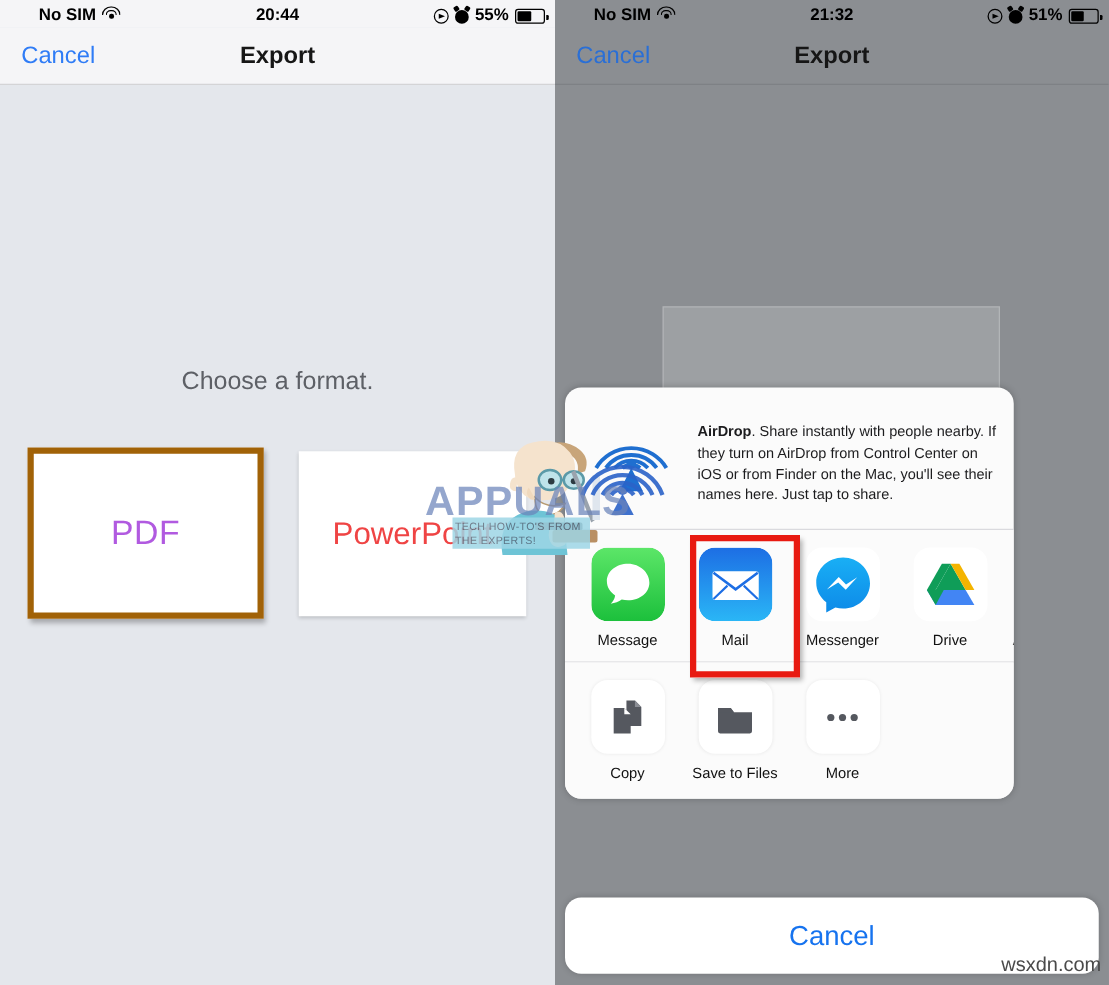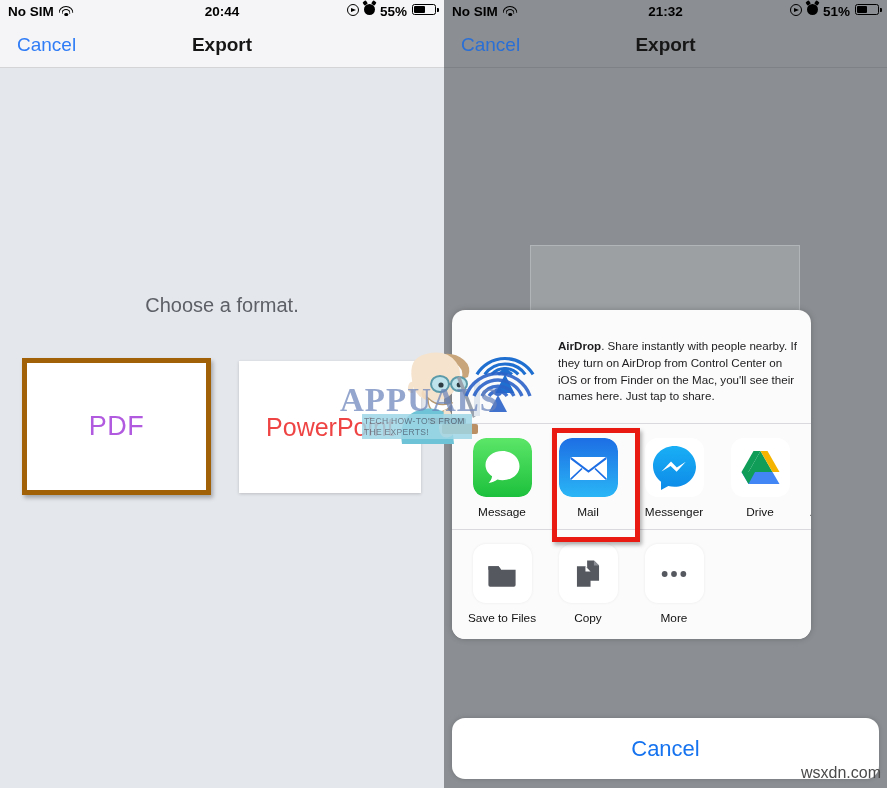--- a/index.html
+++ b/index.html
@@ -18,24 +18,24 @@
 
   
   .statusbar {
     position: absolute; top: 0; left: 0; right: 0; height: 22px;
     display: flex; align-items: center;
     font-size: 13.5px; font-weight: bold; color: #000;
     padding: 0 8px;
   }
   #panel-left .statusbar  { background: #f5f5f7; }
   #panel-right .statusbar { background: #8b8e92; }
-  .sb-left  { display: flex; align-items: center; gap: 5px; }
+  .sb-left  { display: flex; gap: 5px; margin-left: 23px; }
   .sb-mid   { position: absolute; left: 0; right: 0; text-align: center;
               font-size: 13.5px; font-weight: bold; pointer-events: none; }
-  .sb-right { margin-left: auto; display: flex; align-items: flex-start; gap: 5px; z-index:2;}
+  .sb-right { margin-left: auto; display: flex; align-items: flex-end; gap: 5px; z-index:2;}
   .wifi-ico { display:inline-block; width:15px; height:12px; position:relative; }
   .wifi-ico i { position:absolute; border:1.6px solid #000; border-bottom:none;
                 border-radius: 50% 50% 0 0 / 100% 100% 0 0; left:50%; transform:translateX(-50%); }
   .wifi-ico i:nth-child(1){ width:15px; height:7px; top:1px; }
   .wifi-ico i:nth-child(2){ width:9px;  height:4.5px; top:4px; }
   .wifi-ico i:nth-child(3){ width:3.5px; height:3.5px; top:7.5px; border-radius:50%; border:none; background:#000; }
   .loc-ico { display:inline-block; width:12px; height:12px; border:1.5px solid #000;
              border-radius:50%; position:relative; }
   .loc-ico::after { content:""; position:absolute; left:3px; top:3px; width:0; height:0;
              border-left:5px solid #000; border-top:2.5px solid transparent; border-bottom:2.5px solid transparent; }
@@ -139,21 +139,21 @@
     box-shadow: 0 0 5px rgba(0,0,0,.18);
   }
 
   
   #watermark-appuals {
     position: absolute; left: 340px; top: 338px; width: 205px; height: 110px;
     z-index: 20; pointer-events: none;
   }
   #wm-logo-text {
     position: absolute; left: 0; top: 44px; font-size: 33px; font-weight: bold;
-    color: #6b84ba; opacity: .72; letter-spacing: 1px; font-family: Liberation Serif, serif;
+    color: #6b84ba; opacity: .72; letter-spacing: 1px; font-family: Liberation Sans, sans-serif;
   }
   #wm-sub {
     position: absolute; left: 22px; top: 76px; width: 110px;
     background: #9ed6e6; opacity: .85; color: #5a6a7a;
     font-size: 8.5px; line-height: 1.25; padding: 2px 2px; letter-spacing: .3px;
   }
   #wm-rings { position: absolute; left: 118px; top: 0; width: 80px; height: 76px; opacity:.9;}
   #character { position: absolute; left: 340px; top: 346px; width: 140px; height: 100px; z-index: 19; pointer-events:none;}
   #wsxdn { position: absolute; right: 6px; bottom: 6px; font-size: 16px;
            color: #4a4a4a; z-index: 30; font-family: Liberation Sans, sans-serif; }
@@ -335,37 +335,37 @@
           <div class="icon-lbl">Add to Health</div>
         </div>
       </div>
 
       <div class="sheet-divider"></div>
 
       <div class="icon-row" id="row-actions">
         <div class="icon-cell">
           <div class="icon-art">
             <svg viewBox="0 0 40 40" width="34" height="34">
-              <path d="M4 11 h12 l3 4 h17 v18 a2 2 0 0 1 -2 2 H6 a2 2 0 0 1 -2 -2 z" fill="#55585f"></path>
-              <rect x="4" y="13" width="32" height="3" fill="#fff" opacity=".0"></rect>
-              <path d="M4 11 h12 l3 4 H4 z" fill="#55585f"></path>
-            </svg>
-          </div>
-          <div class="icon-lbl">Save to Files</div>
-        </div>
-        <div class="icon-cell">
-          <div class="icon-art">
-            <svg viewBox="0 0 40 40" width="34" height="34">
               <path d="M19 4 h8 l6 6 v18 h-14 z" fill="#55585f"></path>
               <path d="M27 4 v6 h6 z" fill="#8b8e95"></path>
               <path d="M7 11 h10 l6 6 v18 H7 z" fill="#55585f"></path>
               <path d="M17 11 v6 h6 z" fill="#fff"></path>
             </svg>
           </div>
           <div class="icon-lbl">Copy</div>
+        </div>
+        <div class="icon-cell">
+          <div class="icon-art">
+            <svg viewBox="0 0 40 40" width="34" height="34">
+              <path d="M4 11 h12 l3 4 h17 v18 a2 2 0 0 1 -2 2 H6 a2 2 0 0 1 -2 -2 z" fill="#55585f"></path>
+              <rect x="4" y="13" width="32" height="3" fill="#fff" opacity=".0"></rect>
+              <path d="M4 11 h12 l3 4 H4 z" fill="#55585f"></path>
+            </svg>
+          </div>
+          <div class="icon-lbl">Save to Files</div>
         </div>
         <div class="icon-cell">
           <div class="icon-art">
             <svg viewBox="0 0 40 40" width="34" height="34">
               <circle cx="9" cy="20" r="3.4" fill="#55585f"></circle>
               <circle cx="20" cy="20" r="3.4" fill="#55585f"></circle>
               <circle cx="31" cy="20" r="3.4" fill="#55585f"></circle>
             </svg>
           </div>
           <div class="icon-lbl">More</div>

